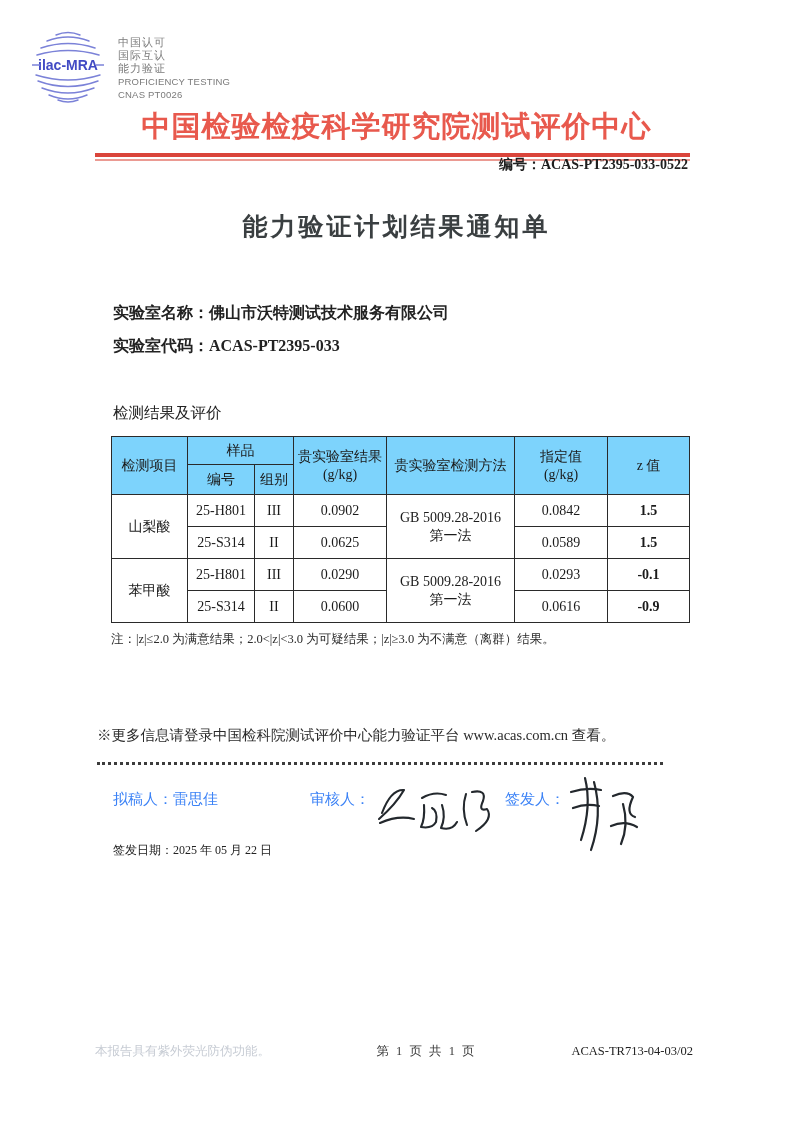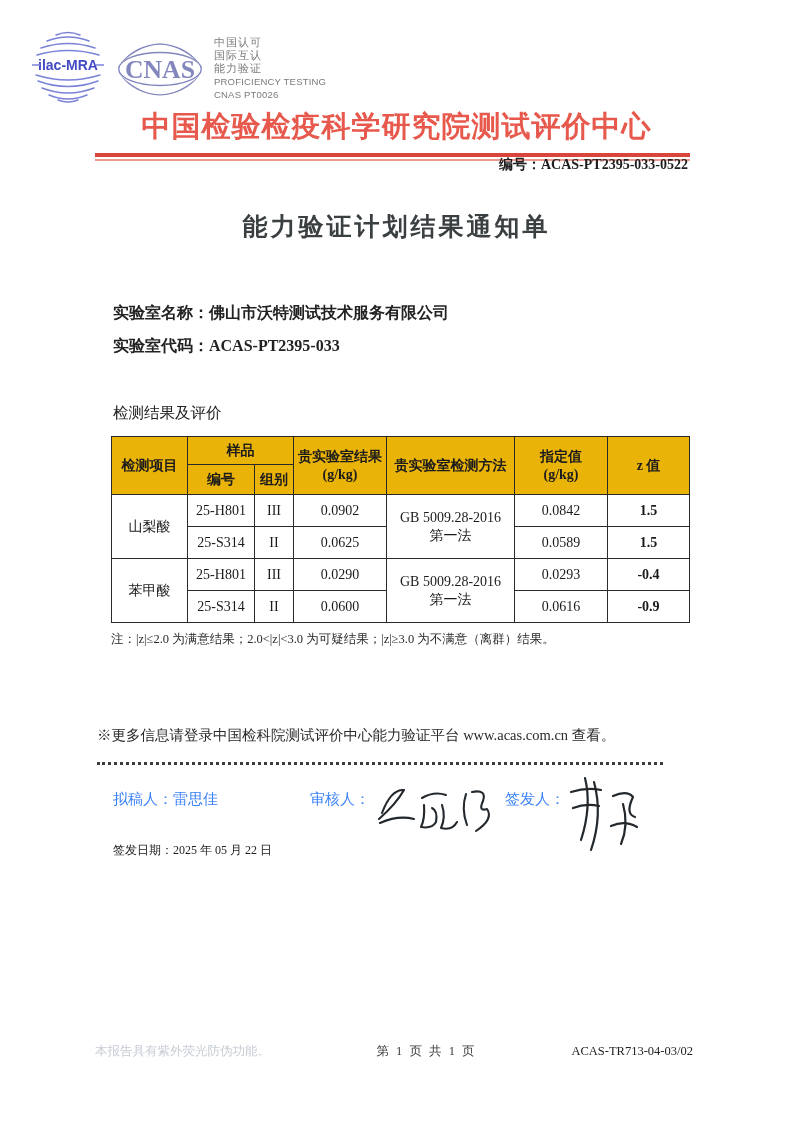--- a/index.html
+++ b/index.html
@@ -30,21 +30,21 @@
 
   .info{top:297px;left:113px;font-size:16px;font-weight:bold;line-height:32.5px;color:#222;}
 
   .section-title{top:403px;left:113px;font-size:15.5px;color:#222;}
 
   
   table.results{top:436px;left:111px;width:578px;border-collapse:collapse;table-layout:fixed;
                 font-size:14px;color:#1b1b1b;}
   table.results th,table.results td{border:1.5px solid #2a2a2a;text-align:center;vertical-align:middle;
                 padding:2px 2px;}
-  table.results th{font-weight:bold;background:#eab308;}
+  table.results th{font-weight:normal;background:#7dd3fc;}
   table.results .pre{white-space:pre-line;line-height:18px;}
   table.results .hrow1{height:28px;}
   table.results .hrow2{height:30px;}
   table.results .drow{height:32px;}
   .zval{font-weight:bold;}
   col.c-item{width:76px;}  col.c-code{width:67px;}  col.c-group{width:39px;}
   col.c-result{width:93px;} col.c-method{width:128px;} col.c-assigned{width:93px;}
   col.c-z{width:82px;}
 
   .note{top:631px;left:111px;font-size:12.5px;color:#2a2a2a;}
@@ -82,28 +82,20 @@
         <path d="M9 29 Q40 20 71 29"></path>
         <path d="M8 49 Q40 59 72 49"></path>
         <path d="M10 55 Q40 66 70 55"></path>
         <path d="M14 62 Q40 72 66 62"></path>
         <path d="M21 69 Q40 77 59 69"></path>
         <path d="M30 74 Q40 78 50 74"></path>
       </g>
       <text x="40" y="44" text-anchor="middle" font-family="Liberation Sans, sans-serif" font-size="14" font-weight="bold" fill="#424bc4">ilac-MRA</text>
       <line x1="4" y1="39" x2="12" y2="39" stroke="#7b82d8" stroke-width="1.5"></line>
       <line x1="68" y1="39" x2="76" y2="39" stroke="#7b82d8" stroke-width="1.5"></line>
-    </svg>
-  </div>
-  <div class="cnas">
-    <svg viewBox="0 0 96 76" width="88" height="70">
-      <path d="M5 32 Q48 -9 91 32 Q76 12 48 10 Q20 12 5 32 Z" fill="#8286bd"></path>
-      <path d="M5 45 Q48 86 91 45 Q76 65 48 67 Q20 65 5 45 Z" fill="#8286bd"></path>
-      <ellipse cx="48" cy="38" rx="45" ry="18" fill="none" stroke="#8286bd" stroke-width="1.5"></ellipse>
-      <text x="48" y="48" text-anchor="middle" font-family="Liberation Serif, serif" font-size="28" font-weight="bold" fill="#8286bd">CNAS</text>
     </svg>
   </div>
   <div class="accr-text">
     <div class="cn">中国认可</div>
     <div class="cn">国际互认</div>
     <div class="cn">能力验证</div>
     <div class="en">PROFICIENCY TESTING</div>
     <div class="en">CNAS PT0026</div>
   </div>
 </div>
@@ -170,21 +162,21 @@
     </tr>
 
     <tr class="drow">
       <td rowspan="2">苯甲酸</td>
       <td>25-H801</td>
       <td>III</td>
       <td>0.0290</td>
       <td rowspan="2" class="pre">GB 5009.28-2016
 第一法</td>
       <td>0.0293</td>
-      <td class="zval">-0.4</td>
+      <td class="zval">-0.1</td>
     </tr>
     <tr class="drow">
       <td>25-S314</td>
       <td>II</td>
       <td>0.0600</td>
       <td>0.0616</td>
       <td class="zval">-0.9</td>
     </tr>
   </tbody>
 </table>

